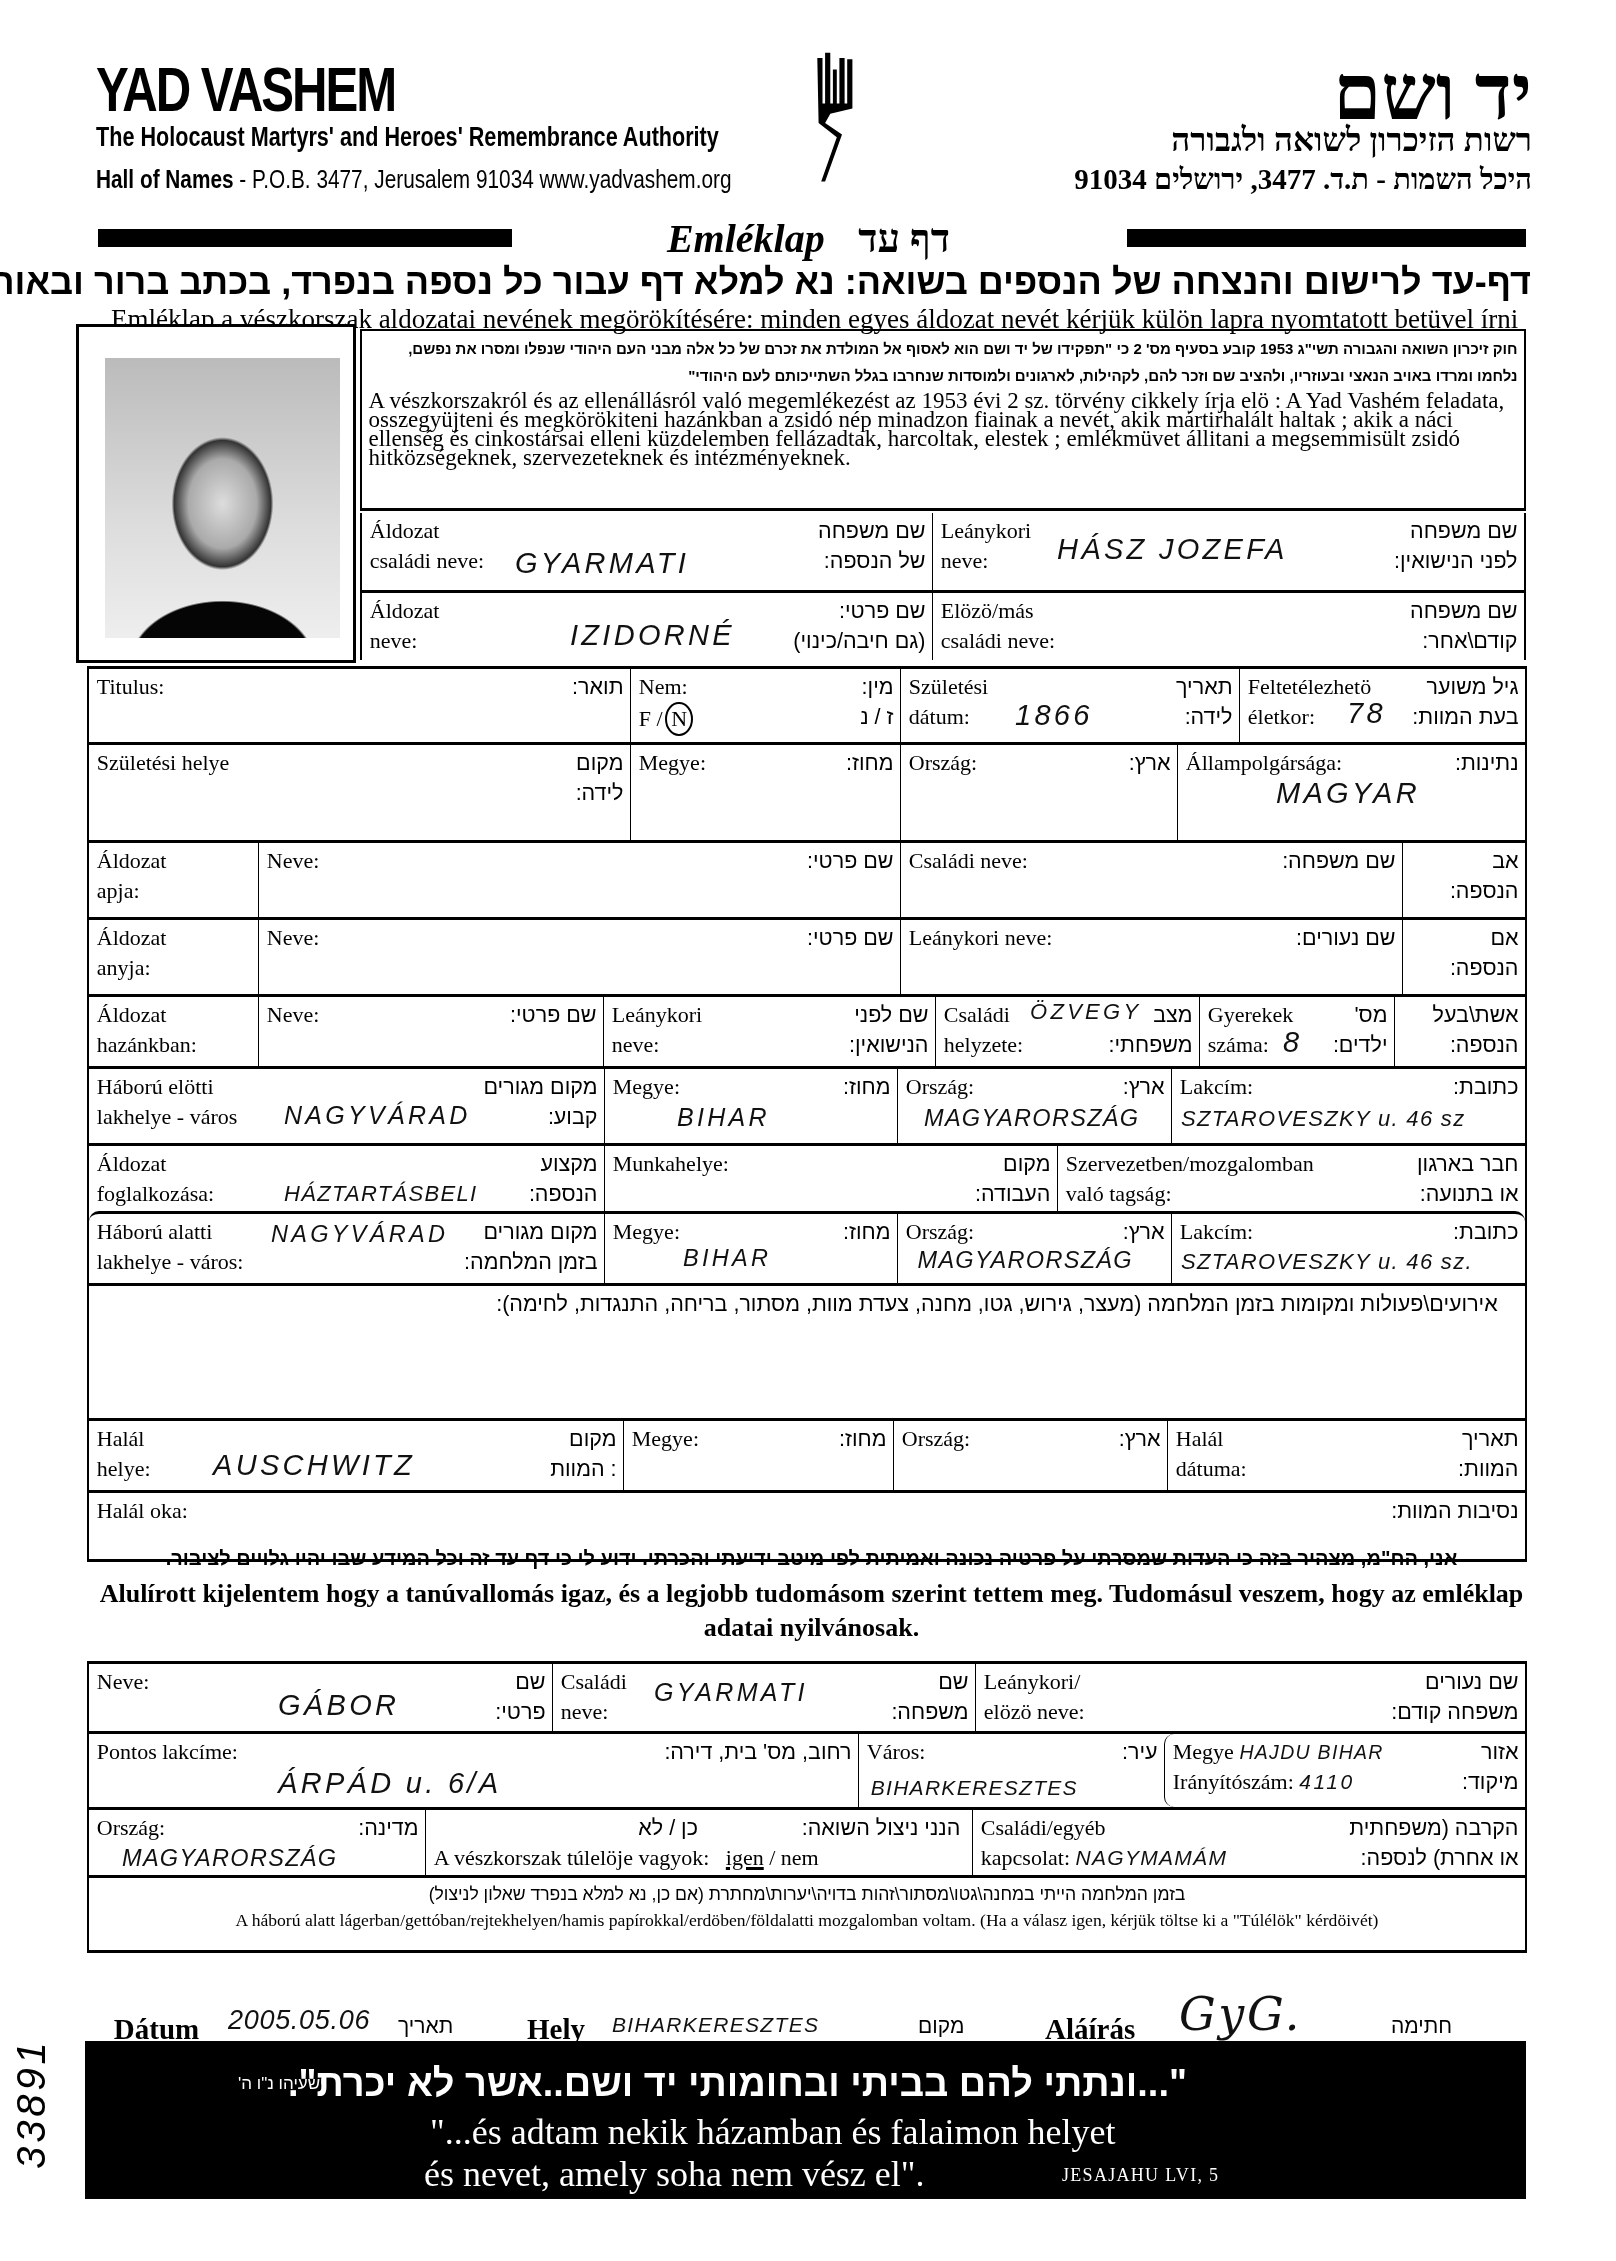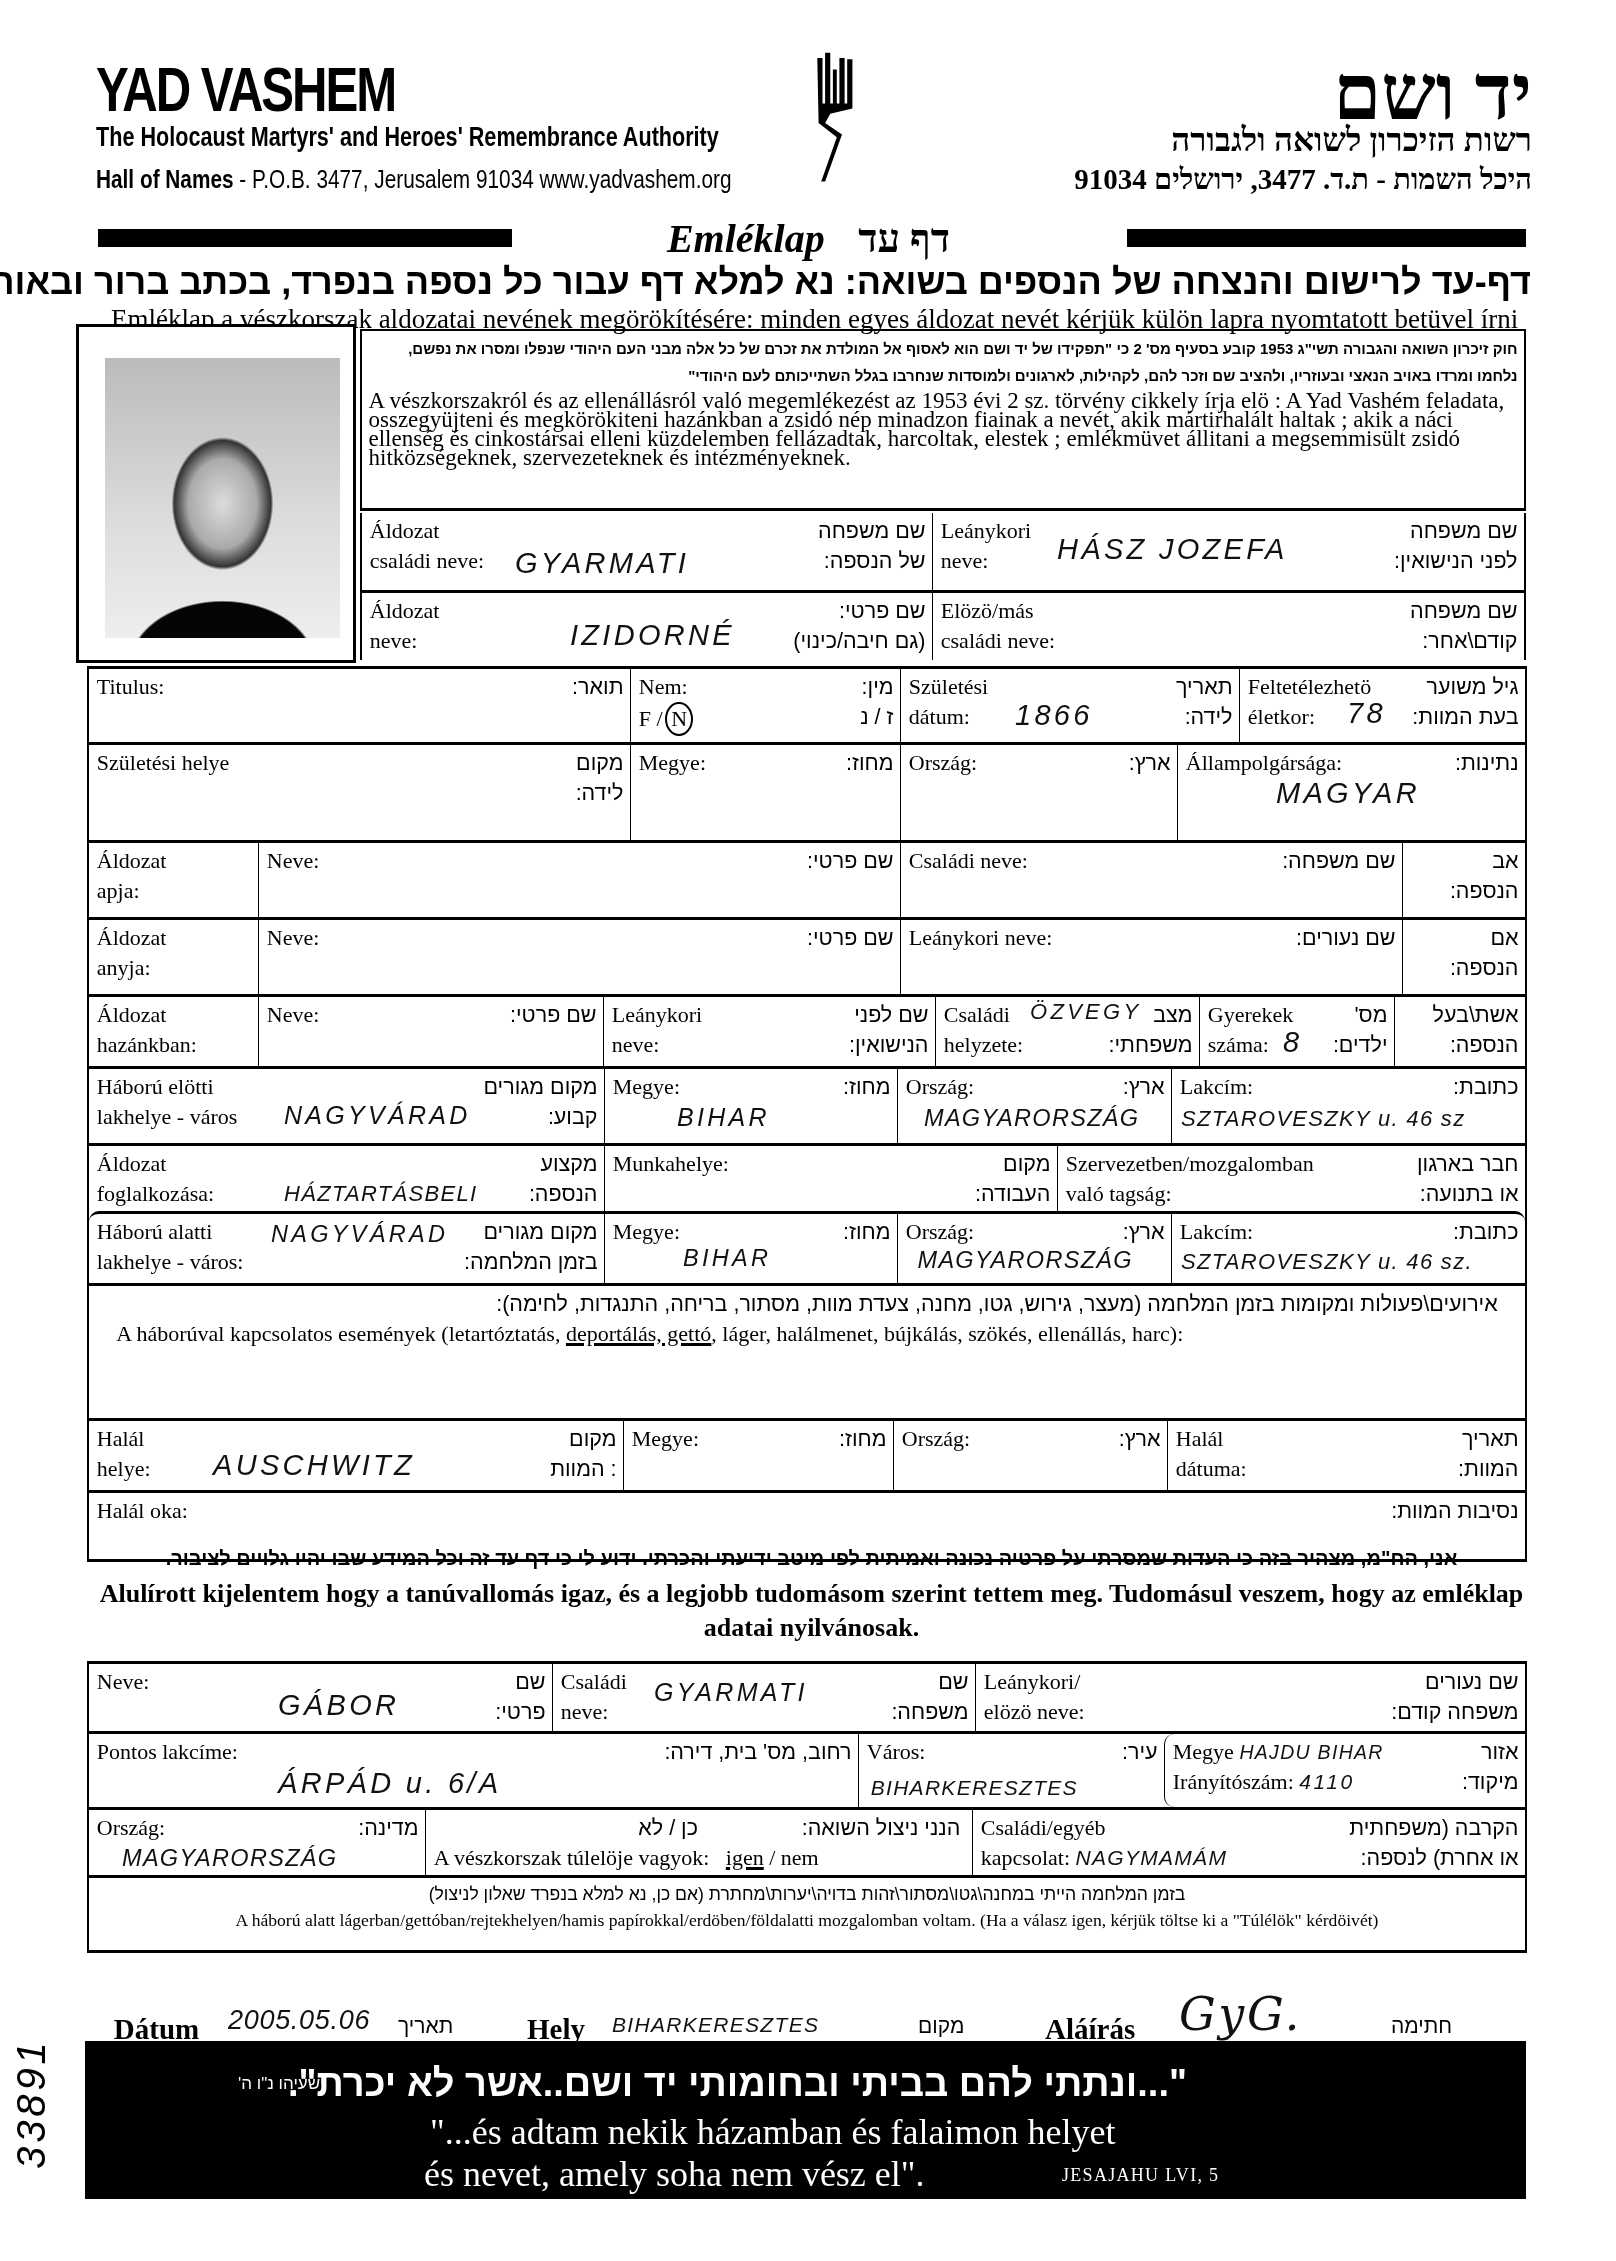--- a/index.html
+++ b/index.html
@@ -331,21 +331,20 @@
     <div class="cell" style="flex:1;">
       <span class="lbl">Lakcím:</span>
       <span class="he l1">כתובת:</span>
       <span class="val" style="left:9px;top:33px;font-size:22px;letter-spacing:1.3px;">SZTAROVESZKY u. 46 sz.</span>
     </div>
   </div>
 
   <div class="row" style="height:135px;">
     <div class="cell" style="flex:1;">
       <div style="direction:rtl;text-align:right;padding-right:19.5px;font-family:'Liberation Sans',sans-serif;font-size:21.5px;">אירועים\פעולות ומקומות בזמן המלחמה (מעצר, גירוש, גטו, מחנה, צעדת מוות, מסתור, בריחה, התנגדות, לחימה):</div>
-      <div style="padding-left:19.5px;"><span>A háborúval kapcsolatos események (letartóztatás, </span><span style="text-decoration:underline;text-decoration-thickness:2.6px;">deportálás, gettó</span><span>, láger, halálmenet, bújkálás, szökés, ellenállás, harc):</span></div>
     </div>
   </div>
 
   <div class="row" style="height:72px;">
     <div class="cell" style="width:534px;">
       <span class="lbl">Halál</span>
       <span class="lbl">helye:</span>
       <span class="he l1">מקום</span>
       <span class="he l2">: המוות</span>
       <span class="val" style="left:124px;top:29px;">AUSCHWITZ</span>

